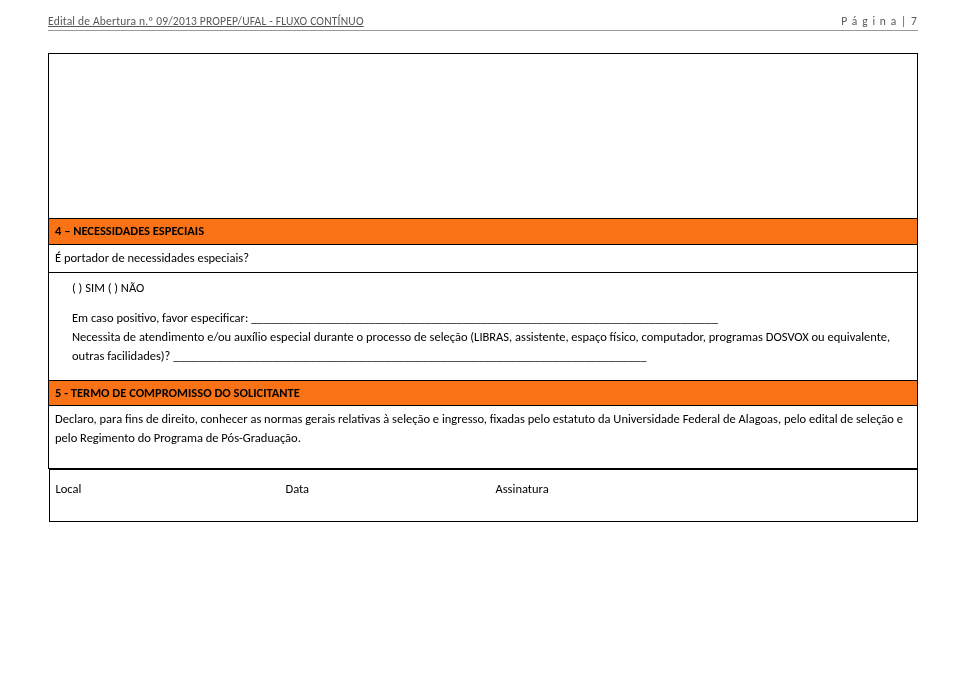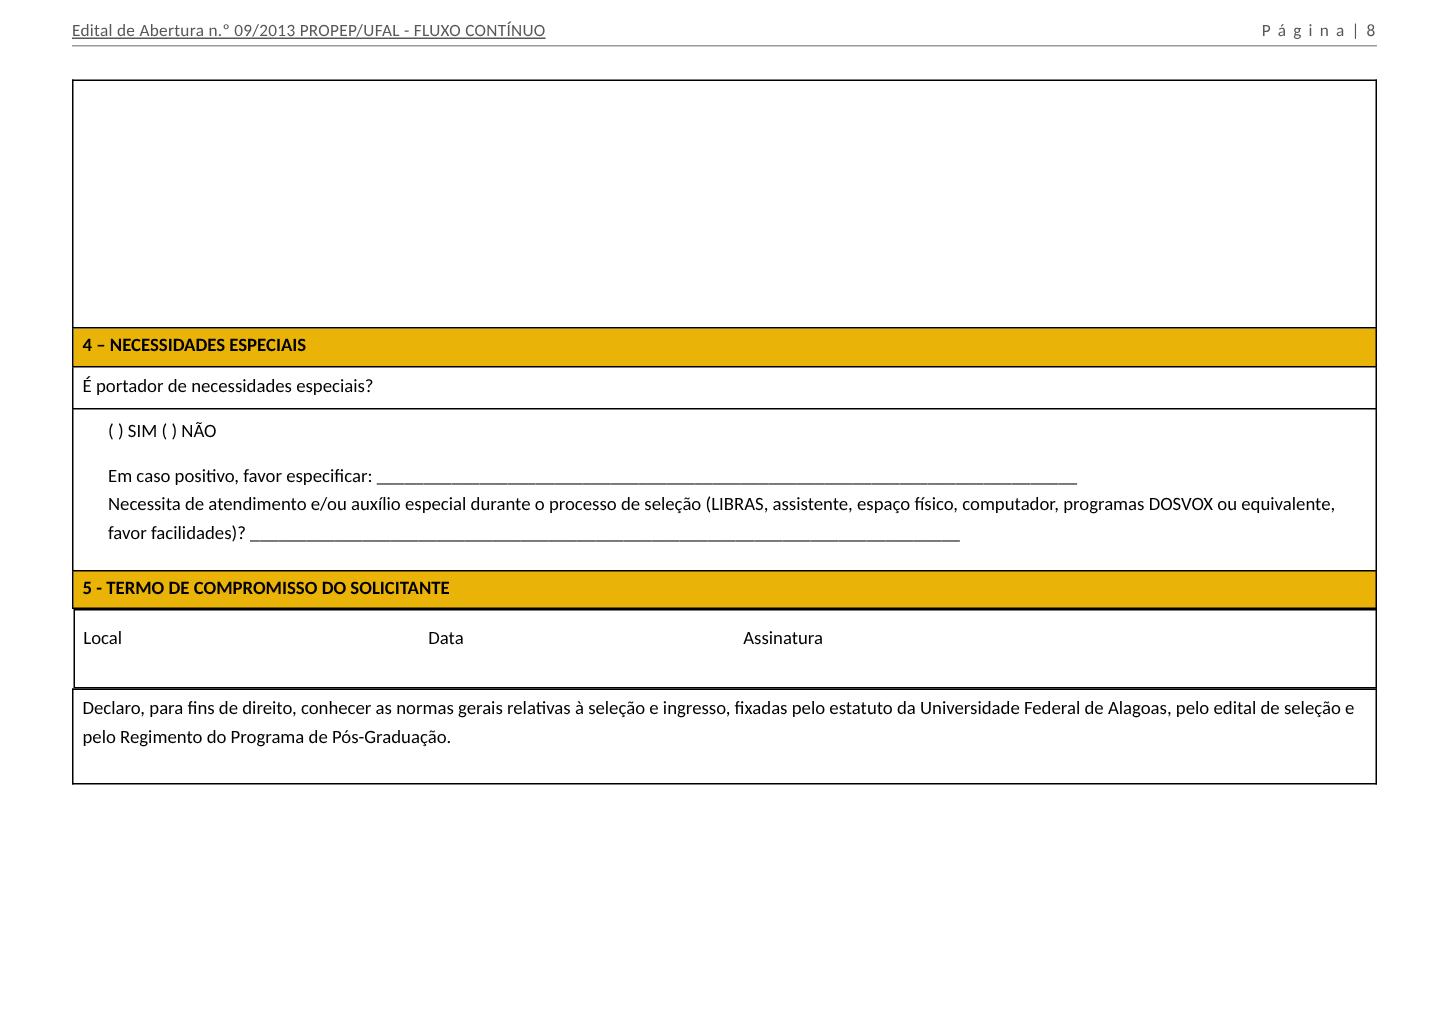--- a/index.html
+++ b/index.html
@@ -41,21 +41,21 @@
   table.form td {
     border: 1px solid #000;
     font-size: 12.5px;
     vertical-align: top;
     line-height: 1.5;
   }
   td.blank-tall {
     height: 162px;
   }
   td.sec-head {
-    background: #eab308;
+    background: #f97316;
     font-weight: 700;
     padding: 3px 6px;
     font-size: 12.5px;
   }
   td.cell {
     padding: 4px 6px;
   }
   td.body-text {
     padding: 6px 6px 14px 23px;
     line-height: 1.55;
@@ -69,52 +69,52 @@
   span.seg-data  { flex: 0 0 210px; }
   span.seg-assin { flex: 1 1 auto; }
 </style>
 </head>
 <body>
 
 <div class="page">
 
   <div class="header">
     <span class="left">Edital de Abertura n.º 09/2013 PROPEP/UFAL - FLUXO CONTÍNUO</span>
-    <span class="right">P á g i n a  | 8</span>
+    <span class="right">P á g i n a  | 7</span>
   </div>
 
   <div class="form-area">
     <table class="form">
       <tbody>
           <tr>
         <td class="blank-tall">&nbsp;</td>
       </tr>
       <tr>
         <td class="sec-head">4 – NECESSIDADES ESPECIAIS</td>
       </tr>
       <tr>
         <td class="cell">É portador de necessidades especiais?</td>
       </tr>
       <tr>
         <td class="body-text">
           <div style="margin-bottom:12px;">(   ) SIM       (   ) NÃO</div>
           <div style="">Em caso positivo, favor especificar: ___________________________________________________________________________</div>
-          <div>Necessita de atendimento e/ou auxílio especial durante o processo de seleção (LIBRAS, assistente, espaço físico, computador, programas DOSVOX ou equivalente, favor facilidades)? ____________________________________________________________________________</div>
+          <div>Necessita de atendimento e/ou auxílio especial durante o processo de seleção (LIBRAS, assistente, espaço físico, computador, programas DOSVOX ou equivalente, outras facilidades)? ____________________________________________________________________________</div>
         </td>
       </tr>
       <tr>
         <td class="sec-head">5 - TERMO DE COMPROMISSO DO SOLICITANTE</td>
+      </tr>
+      <tr>
+        <td class="cell" style="padding:4px 6px 20px 6px; line-height:1.5;">Declaro, para fins de direito, conhecer as normas gerais relativas à seleção e ingresso, fixadas pelo estatuto da Universidade Federal de Alagoas, pelo edital de seleção e pelo Regimento do Programa de Pós-Graduação.</td>
       </tr>
       <tr>
         <td class="sig-row">
           <span class="seg-local">Local</span>
           <span class="seg-data">Data</span>
           <span class="seg-assin">Assinatura</span>
         </td>
       </tr>
-      <tr>
-        <td class="cell" style="padding:4px 6px 20px 6px; line-height:1.5;">Declaro, para fins de direito, conhecer as normas gerais relativas à seleção e ingresso, fixadas pelo estatuto da Universidade Federal de Alagoas, pelo edital de seleção e pelo Regimento do Programa de Pós-Graduação.</td>
-      </tr>
     </tbody>
       </table>
   </div>
 
 </div>
 
 </body></html>

